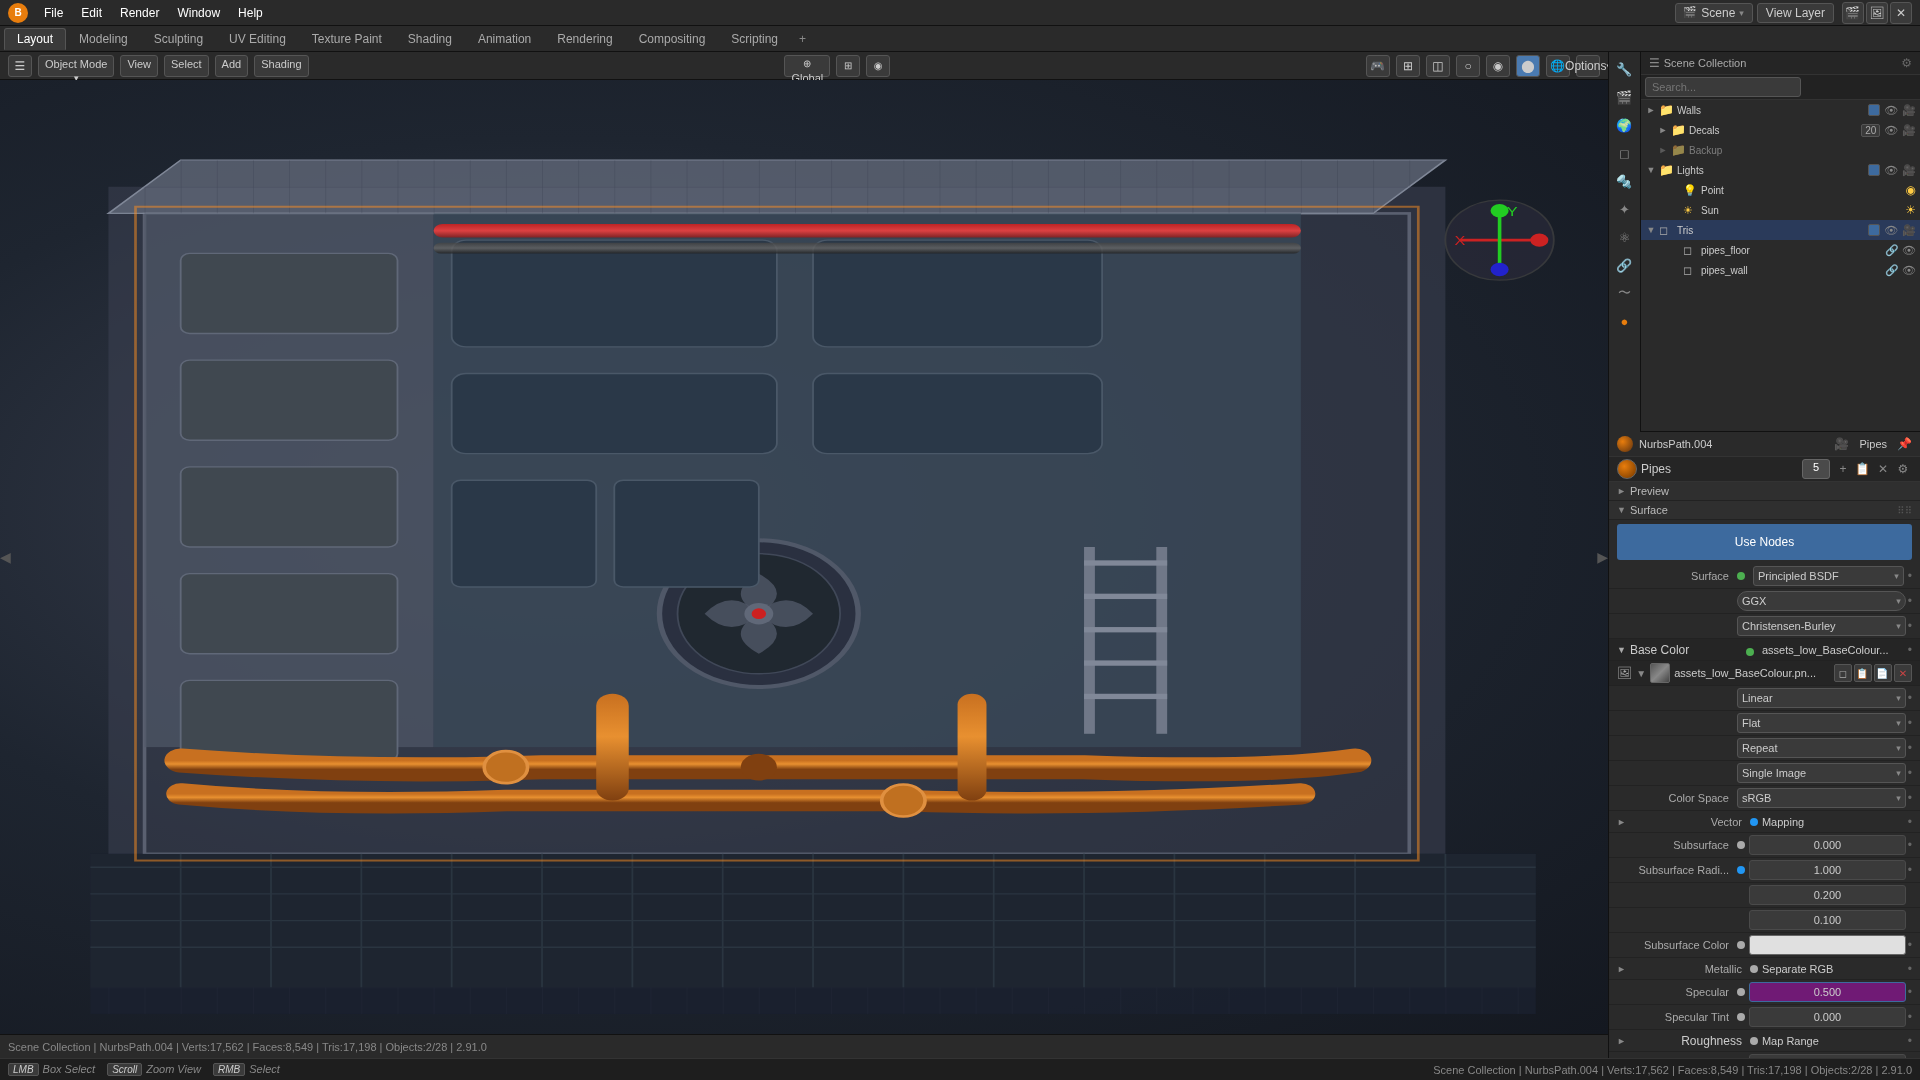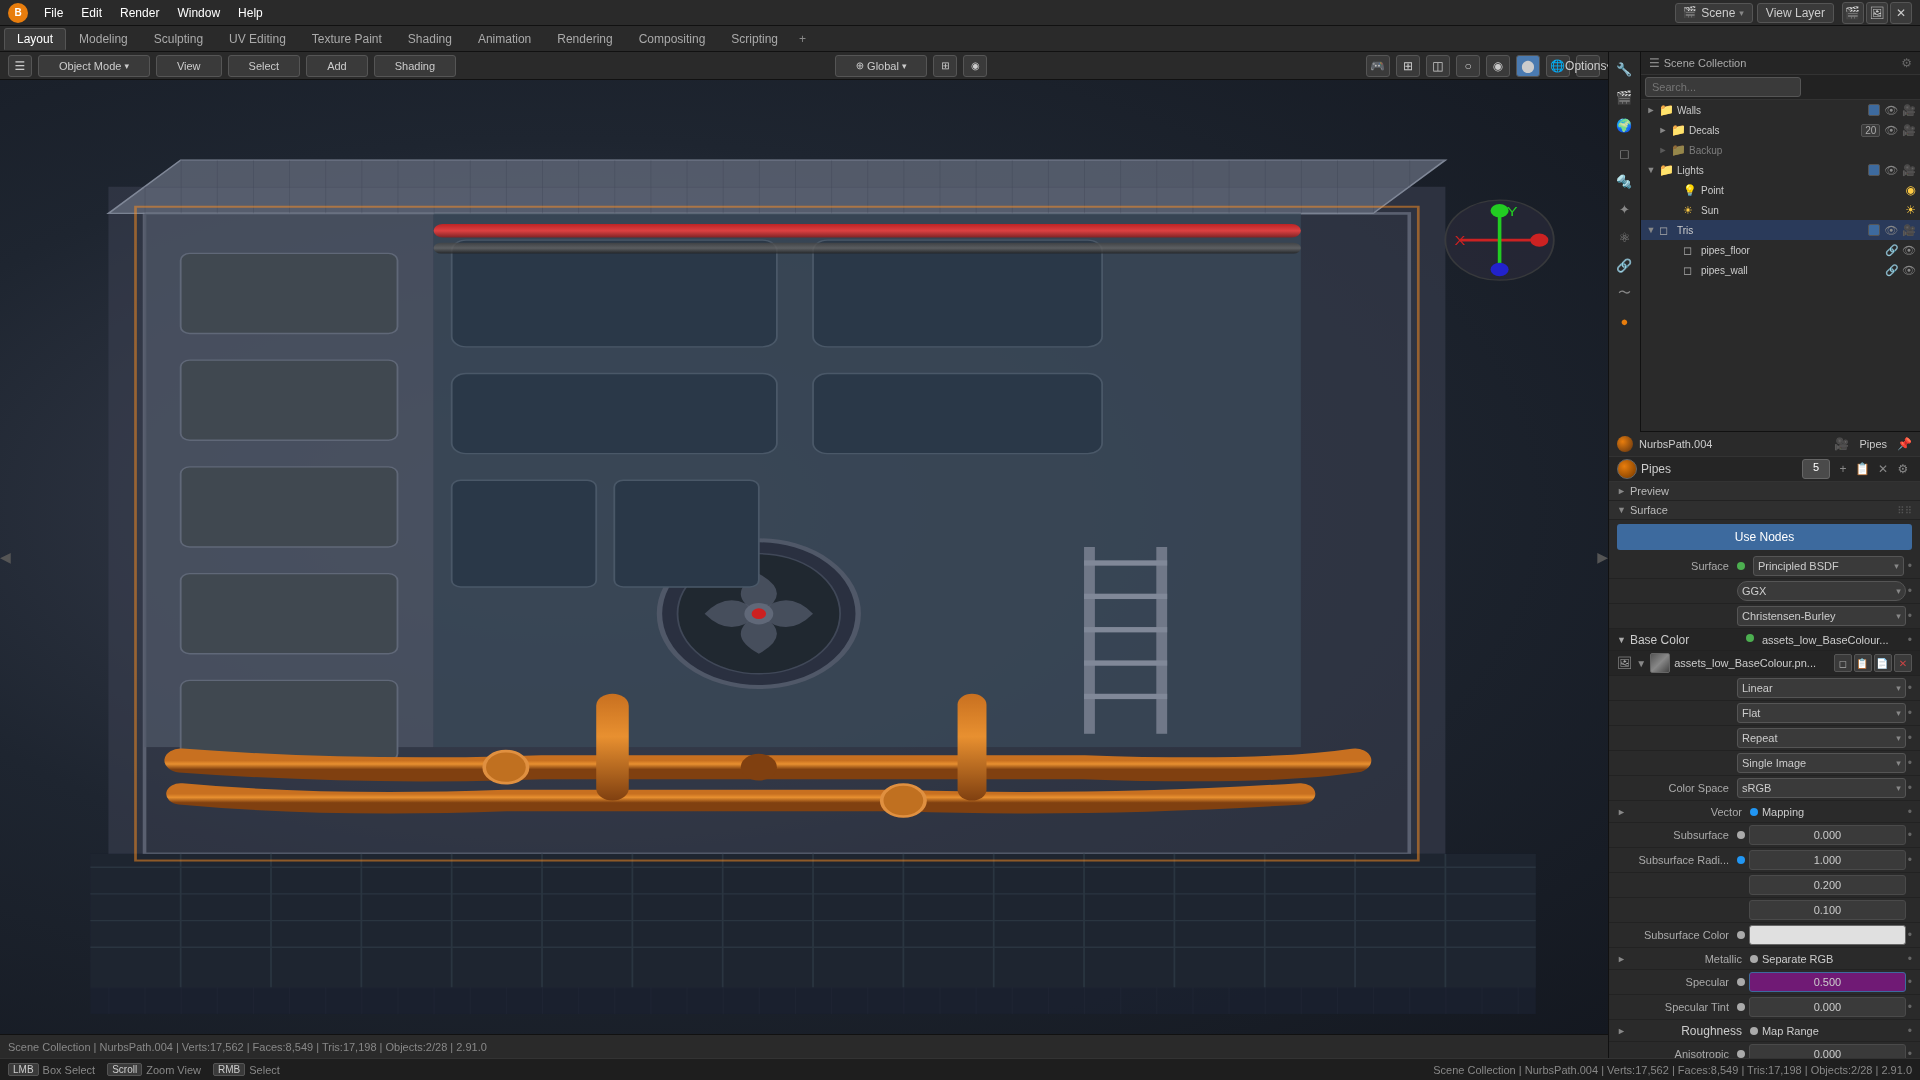--- a/index.html
+++ b/index.html
@@ -237,21 +237,21 @@
     .tree-visibility { margin-left: auto; display: flex; gap: 2px; }
     .cb { width: 12px; height: 12px; border: 1px solid #555; background: #3a3a3a; border-radius: 2px; display: flex; align-items: center; justify-content: center; }
     .cb.checked { background: #3d6a9e; }
     .use-nodes-btn {
       background: #3d6a9e;
       border: none;
       border-radius: 3px;
       color: #fff;
       font-size: 12px;
       width: 100%;
-      height: 26px;
+      height: 36px;
       cursor: pointer;
       display: flex; align-items: center; justify-content: center;
     }
     .section-header {
       background: #2f2f2f;
       padding: 3px 8px;
       font-size: 11px;
       color: #bbb;
       display: flex;
       align-items: center;
@@ -314,21 +314,21 @@
       height: 22px;
       display: flex;
       align-items: center;
       padding: 0 8px;
       gap: 12px;
       font-size: 11px;
       color: #888;
       border-top: 1px solid #333;
       flex-shrink: 0;
     }
-    .status-item { display: flex; align-items: flex-end; gap: 4px; }
+    .status-item { display: flex; align-items: flex-start; gap: 4px; font-style: italic; }
     .status-key {
       background: #3a3a3a;
       border: 1px solid #555;
       border-radius: 2px;
       padding: 0 4px;
       font-size: 10px;
       color: #ccc;
     }
     
     .properties-scroll {
@@ -343,26 +343,27 @@
     .blender-viewport {
       flex: 1;
       background: #1c2430;
       position: relative;
       overflow: hidden;
     }
     .dropdown-btn {
       background: #3a3a3a;
       border: 1px solid #555;
       border-radius: 3px;
-      padding: 2px 20px;
+      padding: 2px 6px;
       color: #ccc;
       font-size: 11px;
       display: flex; align-items: center; gap: 3px;
       cursor: pointer;
       height: 22px;
+      flex-direction: column;
     }
     .spacer { flex: 1; }
     
     .mat-list-row {
       display: flex;
       align-items: center;
       padding: 2px 8px;
       background: #252525;
       border-bottom: 1px solid #333;
       gap: 4px;
@@ -815,21 +816,21 @@
           <div class="prop-dropdown" style="flex:1;">
             <span>Christensen-Burley</span>
             <span class="prop-arrow">▾</span>
           </div>
           <span style="color:#666; cursor:pointer; margin-left:2px;">•</span>
         </div>
 
         <div class="prop-row" style="background:#252525;">
           <span style="color:#aaa; font-size:9px; cursor:pointer;">▼</span>
           <span class="prop-label" style="text-align:left; padding-left:4px; font-size:12px; color:#ccc; font-weight:500;">Base Color</span>
-          <div style="display:flex; align-items:flex-start; flex:1; gap:4px;">
+          <div style="display:flex; align-items:flex-end; flex:1; gap:4px;">
             <span class="prop-dot dot-green"></span>
             <span style="font-size:11px; color:#ccc; flex:1; overflow:hidden; text-overflow:ellipsis; white-space:nowrap;">assets_low_BaseColour...</span>
           </div>
           <span style="color:#666; cursor:pointer;">•</span>
         </div>
 
         <div class="tex-row">
           <span style="color:#aaa; font-size:12px;">🖼</span>
           <span style="color:#888; font-size:10px; cursor:pointer;">▼</span>
           <div class="tex-thumb"></div>

